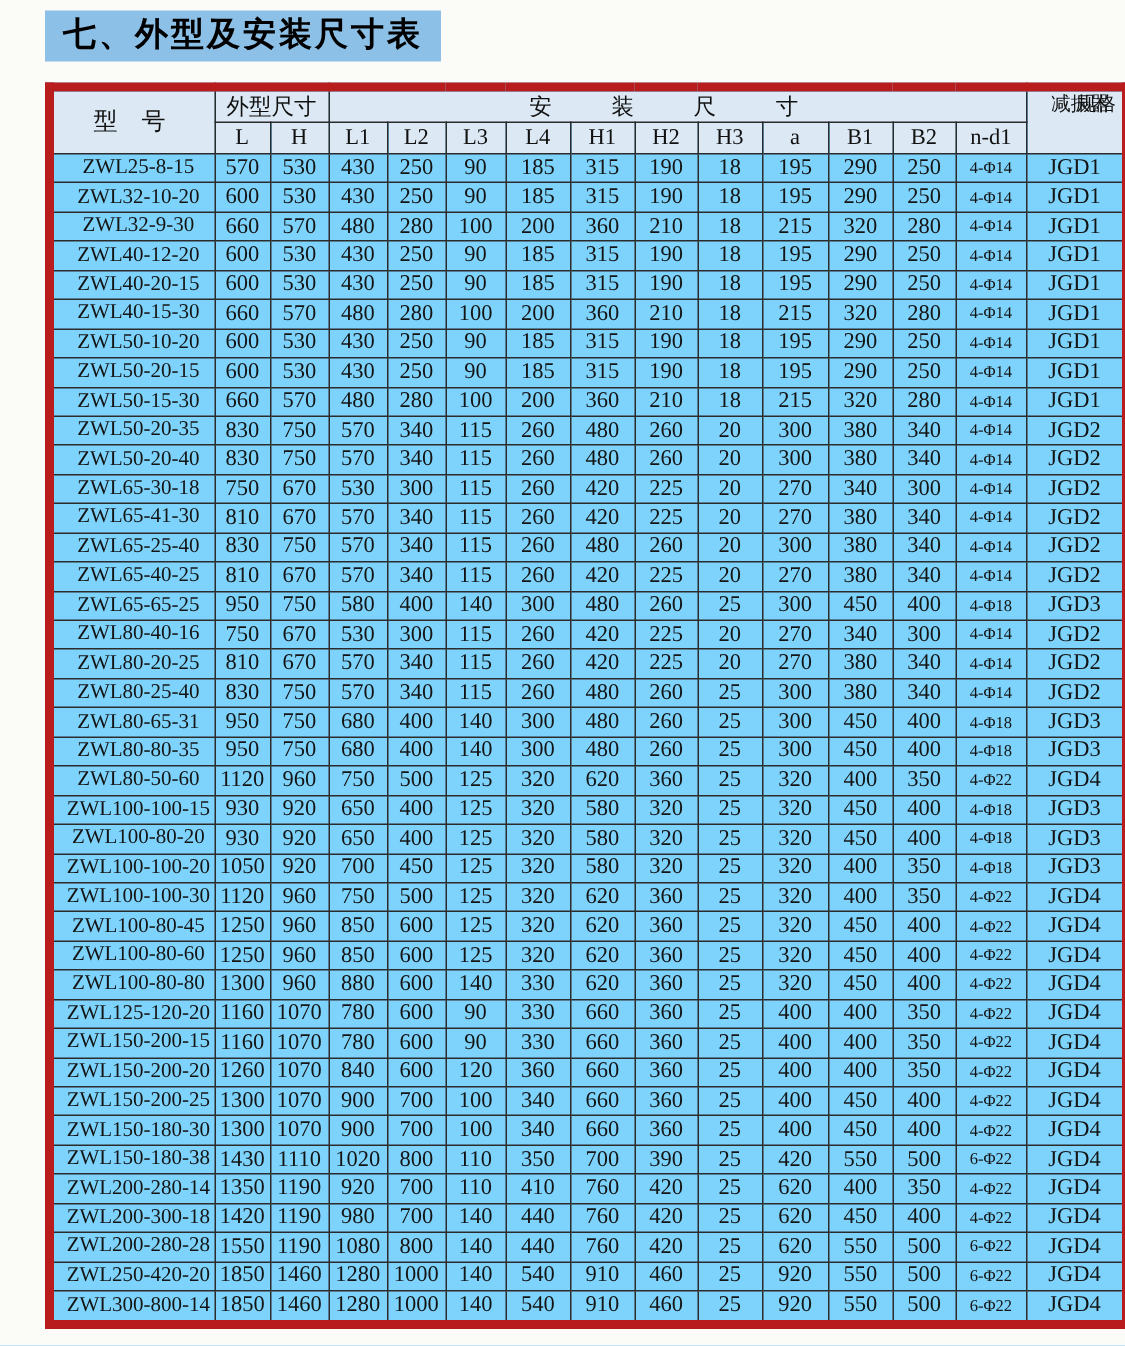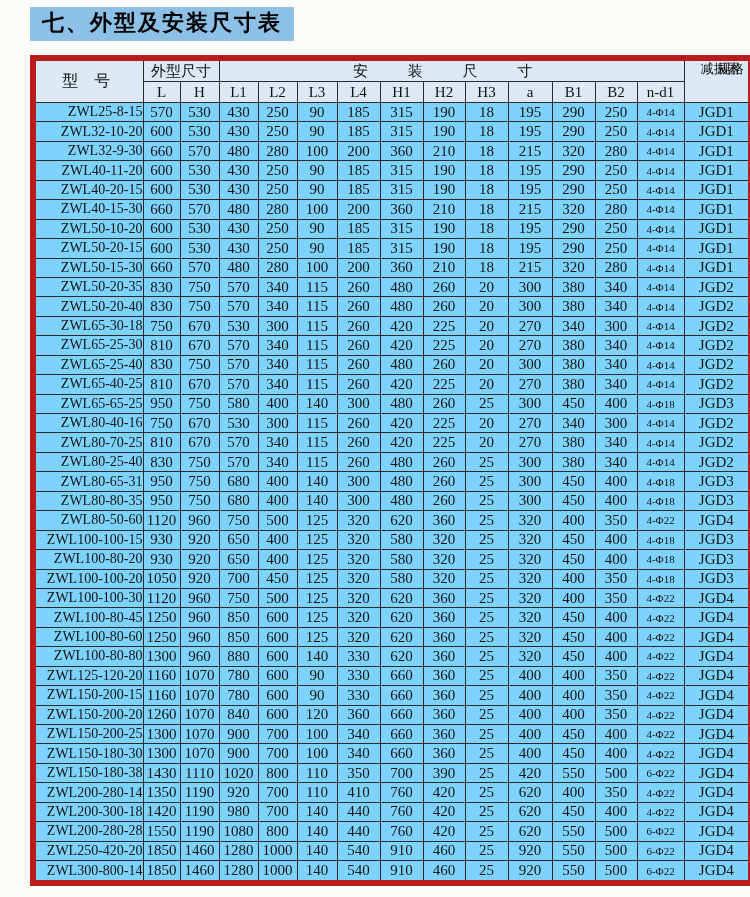--- a/index.html
+++ b/index.html
@@ -66,21 +66,21 @@
     display:flex;
     flex-direction:column;
     justify-content:space-between;
     text-align:center;
   }
   tbody td{
     font-size:15px;
     color:#141414;
   }
   tbody td.model{
-    text-align:right;
+    text-align:center;
     padding-left:6px;
     font-size:14px;
     letter-spacing:0px;
   }
   tbody td.nd1{font-size:11px;}
 </style>
 </head>
 <body>
 
 <div class="title">七、外型及安装尺寸表</div>
@@ -177,21 +177,21 @@
         <td>360</td>
         <td>210</td>
         <td>18</td>
         <td>215</td>
         <td>320</td>
         <td>280</td>
         <td class="nd1">4-Φ14</td>
         <td>JGD1</td>
       </tr>
       <tr>
-        <td class="model">ZWL40-11-20</td>
+        <td class="model">ZWL40-12-20</td>
         <td>600</td>
         <td>530</td>
         <td>430</td>
         <td>250</td>
         <td>90</td>
         <td>185</td>
         <td>315</td>
         <td>190</td>
         <td>18</td>
         <td>195</td>
@@ -330,21 +330,21 @@
         <td>420</td>
         <td>225</td>
         <td>20</td>
         <td>270</td>
         <td>340</td>
         <td>300</td>
         <td class="nd1">4-Φ14</td>
         <td>JGD2</td>
       </tr>
       <tr>
-        <td class="model">ZWL65-25-30</td>
+        <td class="model">ZWL65-41-30</td>
         <td>810</td>
         <td>670</td>
         <td>570</td>
         <td>340</td>
         <td>115</td>
         <td>260</td>
         <td>420</td>
         <td>225</td>
         <td>20</td>
         <td>270</td>
@@ -415,21 +415,21 @@
         <td>420</td>
         <td>225</td>
         <td>20</td>
         <td>270</td>
         <td>340</td>
         <td>300</td>
         <td class="nd1">4-Φ14</td>
         <td>JGD2</td>
       </tr>
       <tr>
-        <td class="model">ZWL80-70-25</td>
+        <td class="model">ZWL80-20-25</td>
         <td>810</td>
         <td>670</td>
         <td>570</td>
         <td>340</td>
         <td>115</td>
         <td>260</td>
         <td>420</td>
         <td>225</td>
         <td>20</td>
         <td>270</td>

